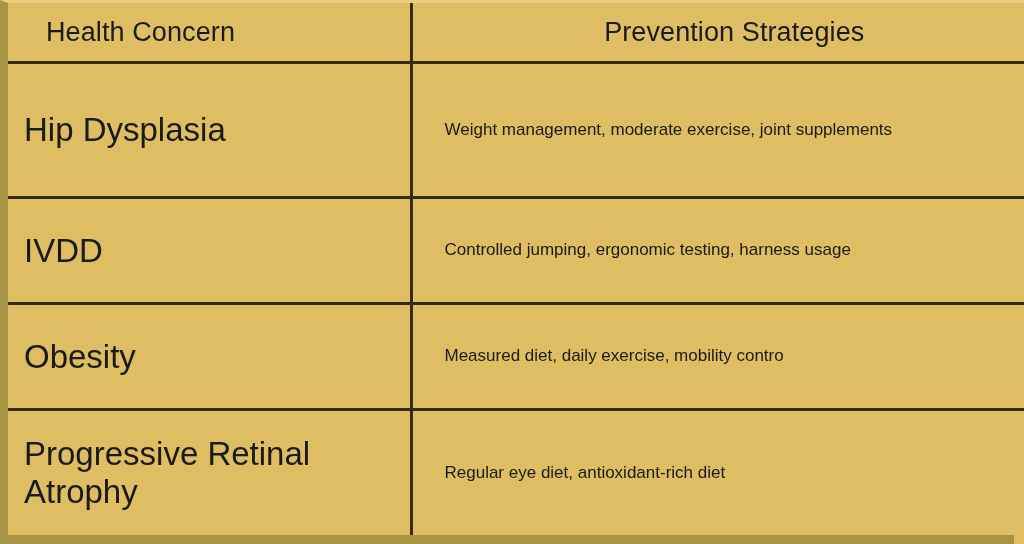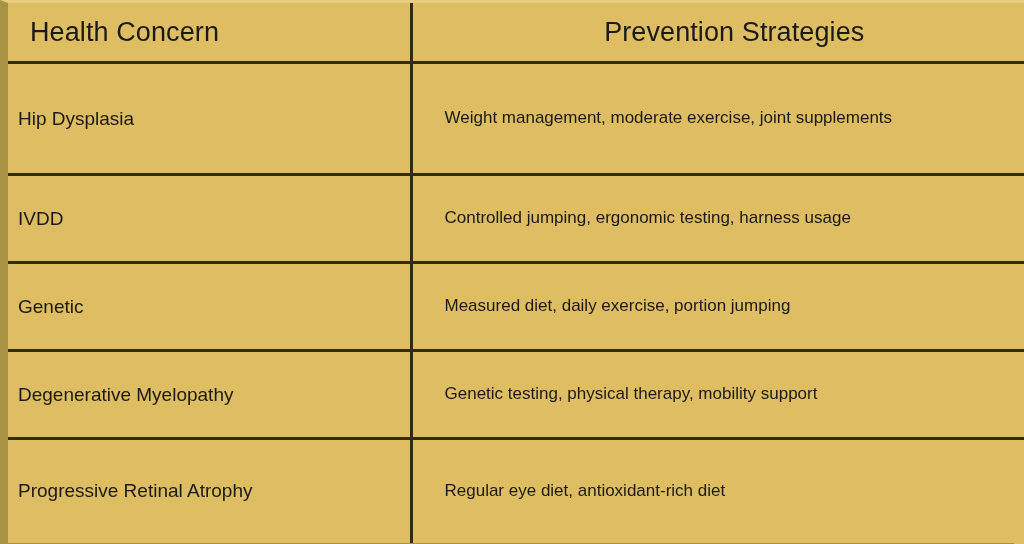--- a/index.html
+++ b/index.html
@@ -90,40 +90,40 @@
   }
 
   col.col-concern { width: 403px; }
   col.col-strategy { width: 613px; }
 
   
   tr#header-row th { height: 58px; }
   .hdr-concern-text {
     display: block;
     font-size: 27px;
-    padding-left: 22px;
+    padding-left: 38px;
     letter-spacing: .1px;
   }
   .hdr-strategy-text {
     display: block;
     font-size: 27px;
     padding-left: 32px;
     letter-spacing: .1px;
     text-align: center;
   }
 
   
   tbody tr { height: 88px; }
   tbody tr.row-tall { height: 112px; }
   tbody tr.row-last { height: 104px; }
 
   .concern-text {
     display: block;
-    font-size: 19px;
-    padding-left: 10px;
+    font-size: 33px;
+    padding-left: 16px;
     line-height: 1.15;
   }
   .strategy-text {
     display: block;
     font-size: 17px;
     padding-left: 32px;
     line-height: 1.2;
   }
 </style>
 </head>
@@ -167,35 +167,27 @@
         <td>
           <span class="concern-text">IVDD</span>
         </td>
         <td>
           <span class="strategy-text">Controlled jumping, ergonomic testing, harness usage</span>
         </td>
       </tr>
 
       <tr>
         <td>
-          <span class="concern-text">Genetic</span>
-        </td>
-        <td>
-          <span class="strategy-text">Measured diet, daily exercise, portion jumping</span>
-        </td>
-      </tr>
-
-      <tr>
-        <td>
-          <span class="concern-text">Degenerative Myelopathy</span>
-        </td>
-        <td>
-          <span class="strategy-text">Genetic testing, physical therapy, mobility support</span>
-        </td>
-      </tr>
+          <span class="concern-text">Obesity</span>
+        </td>
+        <td>
+          <span class="strategy-text">Measured diet, daily exercise, mobility contro</span>
+        </td>
+      </tr>
+
 
       <tr class="row-last">
         <td>
           <span class="concern-text">Progressive Retinal Atrophy</span>
         </td>
         <td>
           <span class="strategy-text">Regular eye diet, antioxidant-rich diet</span>
         </td>
       </tr>
 

